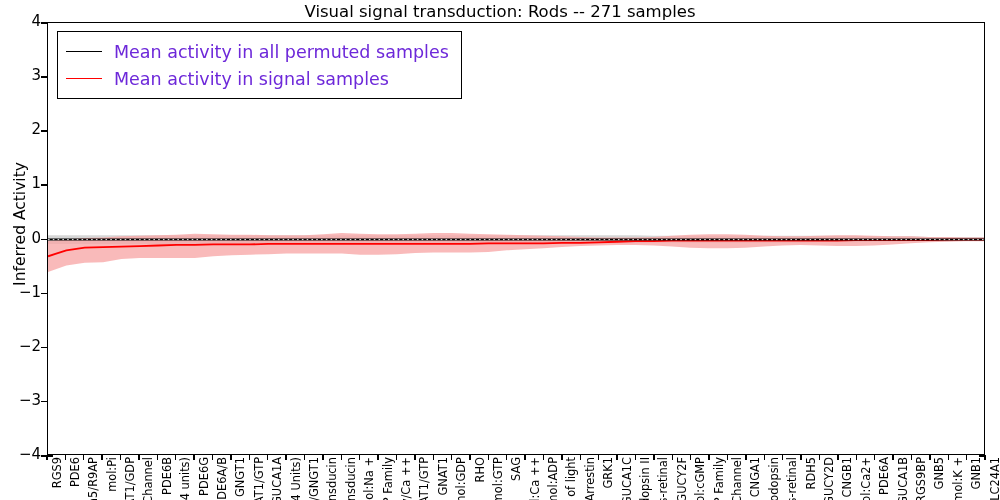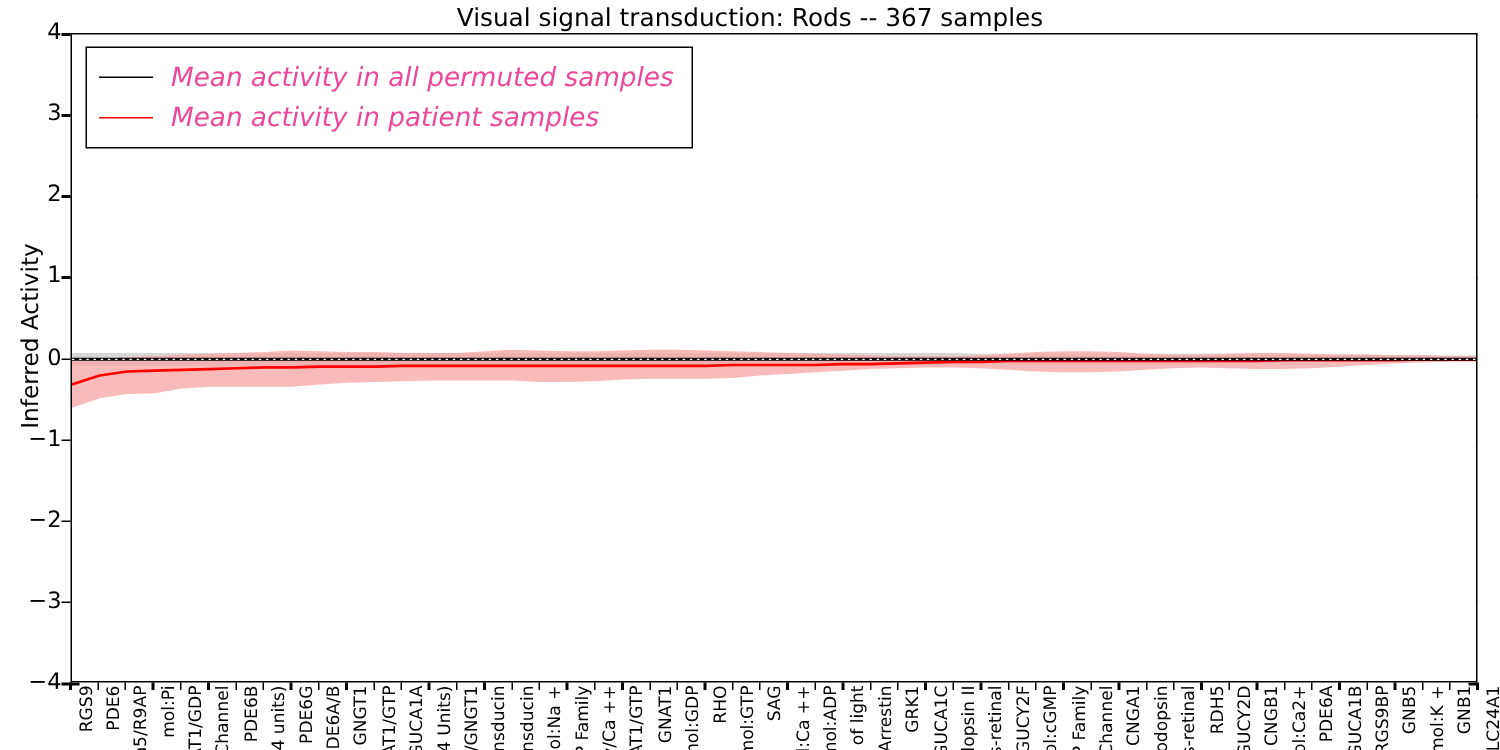--- a/index.html
+++ b/index.html
@@ -43,28 +43,28 @@
 
   
   #legend{
     position:absolute;left:57px;top:31px;
     border:1.4px solid #000;background:#fff;
     padding:6px 12px 6px 8px;
   }
   .legend-row{display:flex;align-items:center;height:27px;}
   .legend-swatch{width:36px;height:0;border-top:1.7px solid #000;margin-right:12px;flex:0 0 36px;}
   .legend-swatch.red{border-top-color:#ff0000;}
-  .legend-text{font-size:17.5px;color:#ec4899;white-space:nowrap;font-style:italic;}
+  .legend-text{font-size:17.5px;color:#6d28d9;white-space:nowrap;}
 </style>
 </head>
 <body>
 
 <div id="figure">
 
-  <div id="chart-title">Visual signal transduction: Rods -- 367 samples</div>
+  <div id="chart-title">Visual signal transduction: Rods -- 271 samples</div>
 
   <div id="y-axis-ticks">
       <div class="ytick-mark" style="top: 22px;"></div>
       <div class="ytick-mark inner" style="top: 22px;"></div>
       <div class="ytick-text" style="top: 22px;">4</div>
       <div class="ytick-mark" style="left: 979px; width: 6px; top: 22px;"></div>
       <div class="ytick-mark" style="top: 76.125px;"></div>
       <div class="ytick-mark inner" style="top: 76.125px;"></div>
       <div class="ytick-text" style="top: 76.125px;">3</div>
       <div class="ytick-mark" style="left: 979px; width: 6px; top: 76.125px;"></div>
@@ -218,17 +218,17 @@
     </div>
 
 
   <div id="legend">
     <div class="legend-row">
       <span class="legend-swatch"></span>
       <span class="legend-text">Mean activity in all permuted samples</span>
     </div>
     <div class="legend-row">
       <span class="legend-swatch red"></span>
-      <span class="legend-text">Mean activity in patient samples</span>
+      <span class="legend-text">Mean activity in signal samples</span>
     </div>
   </div>
 
 </div>
 
 </body></html>

